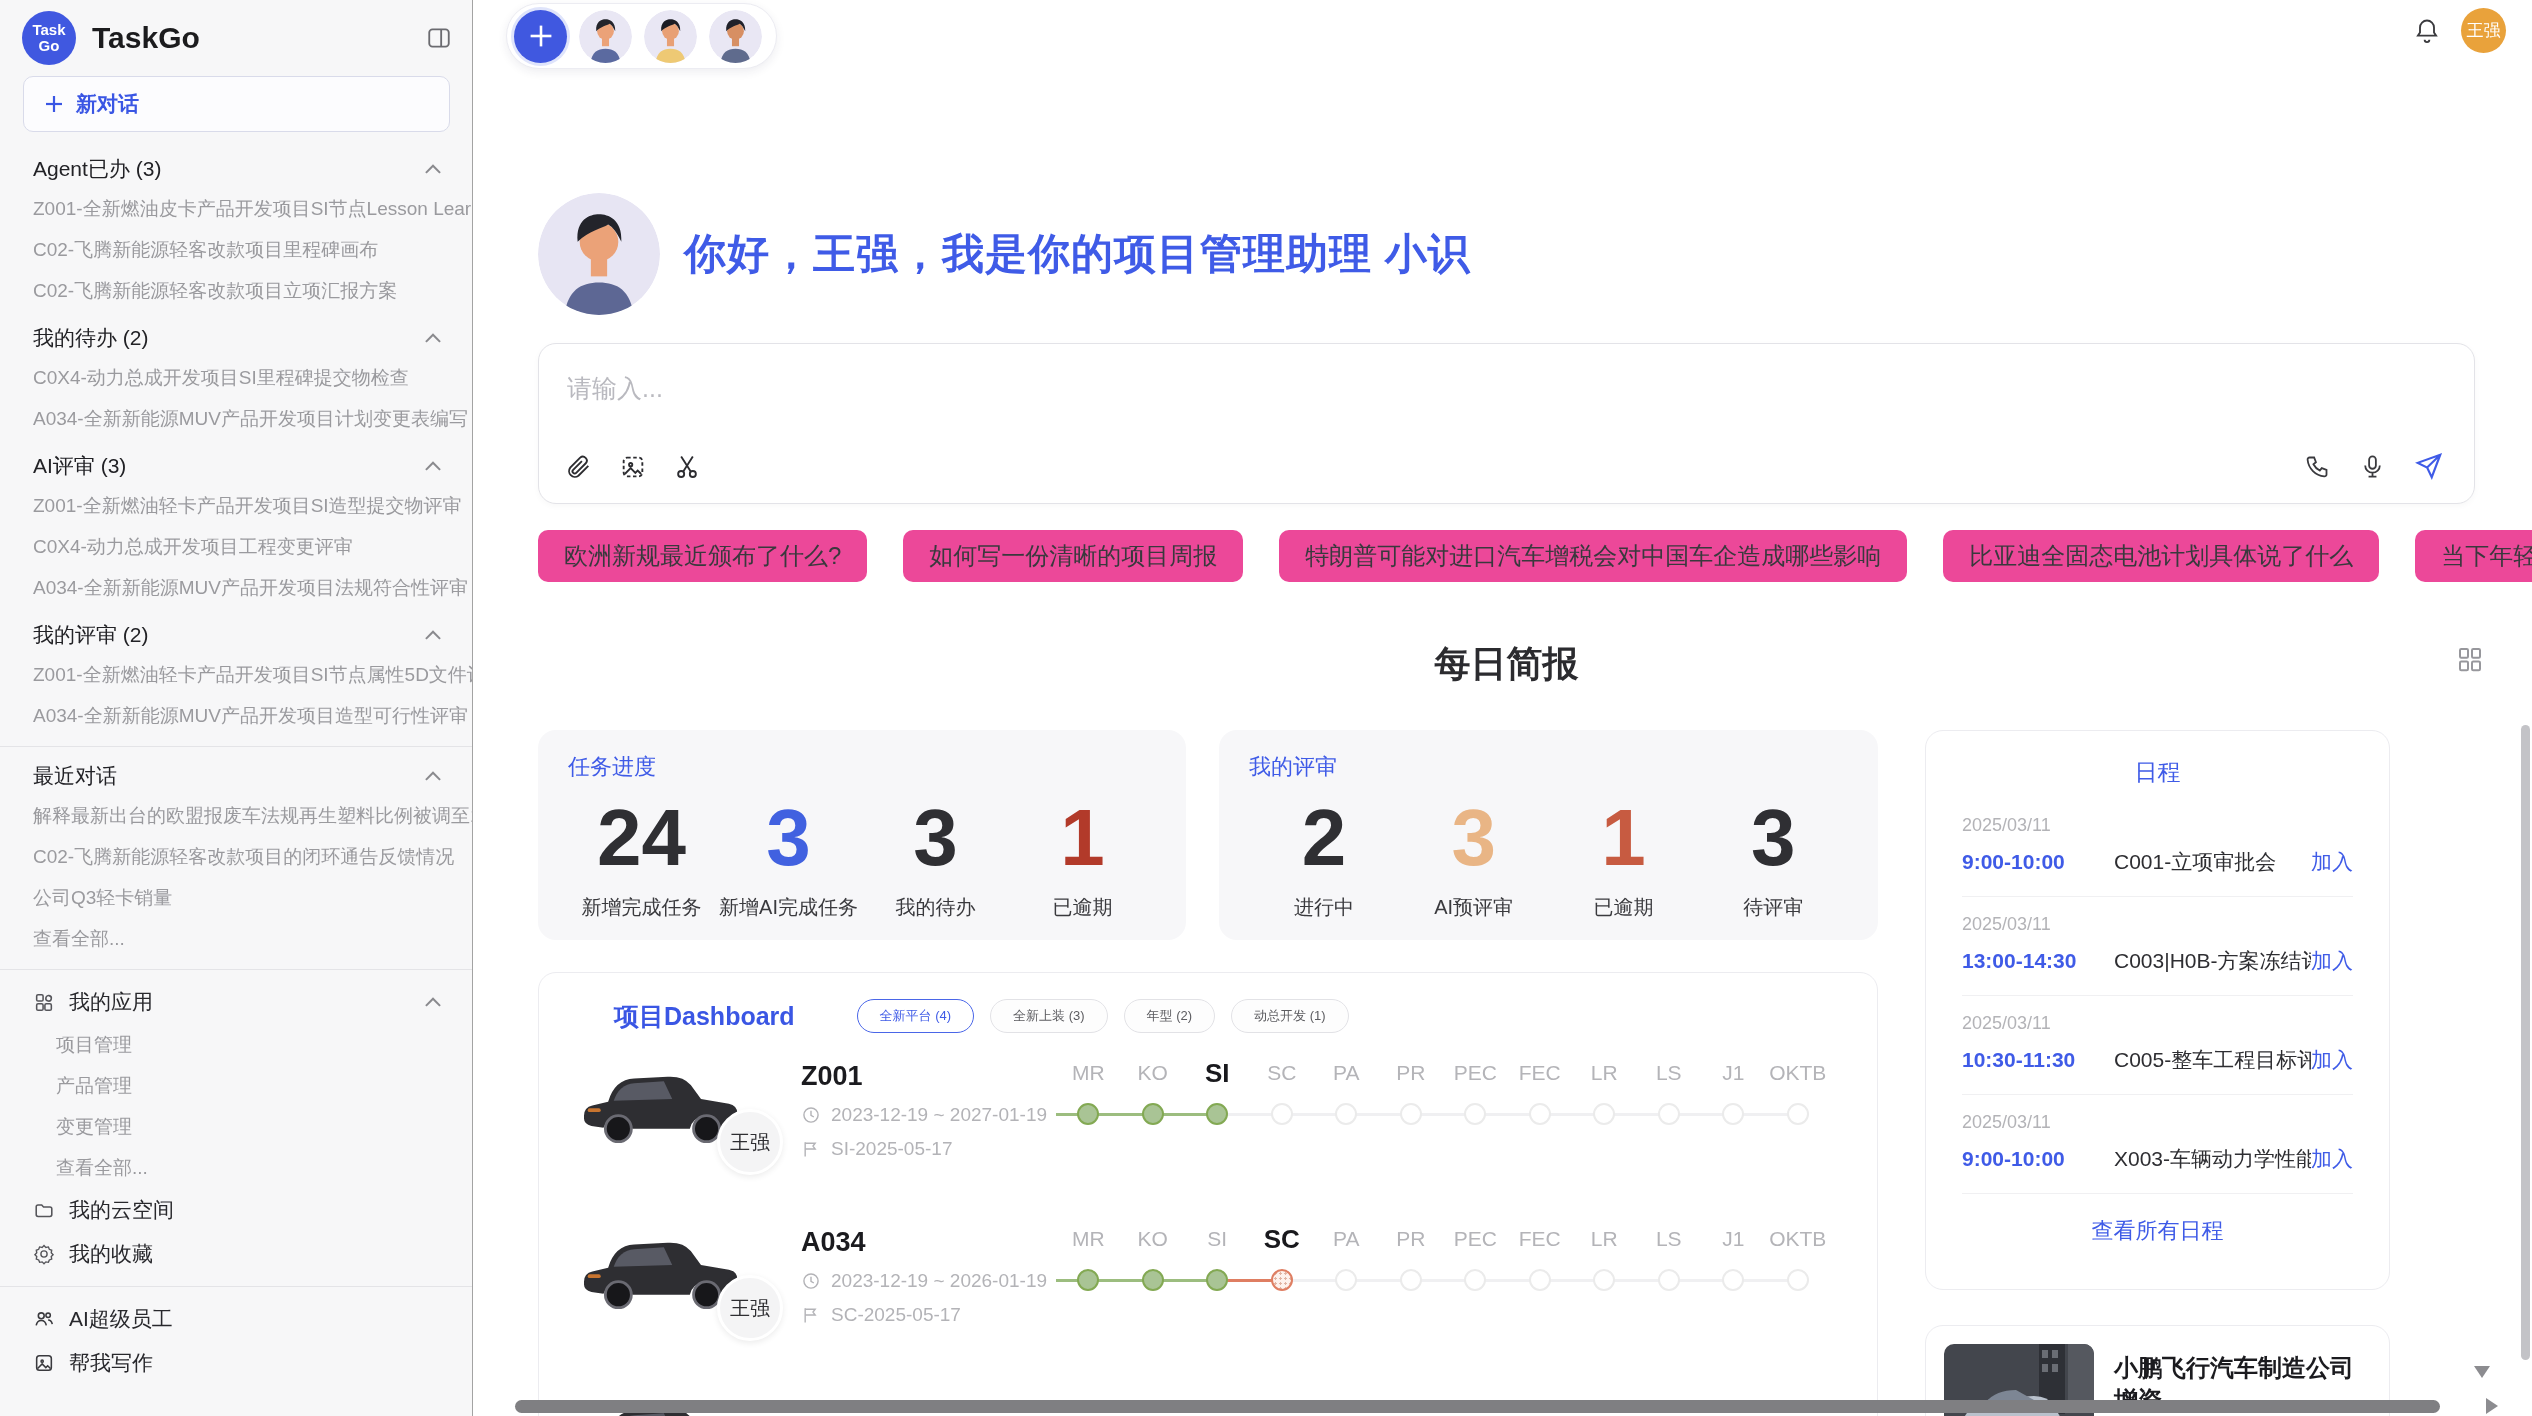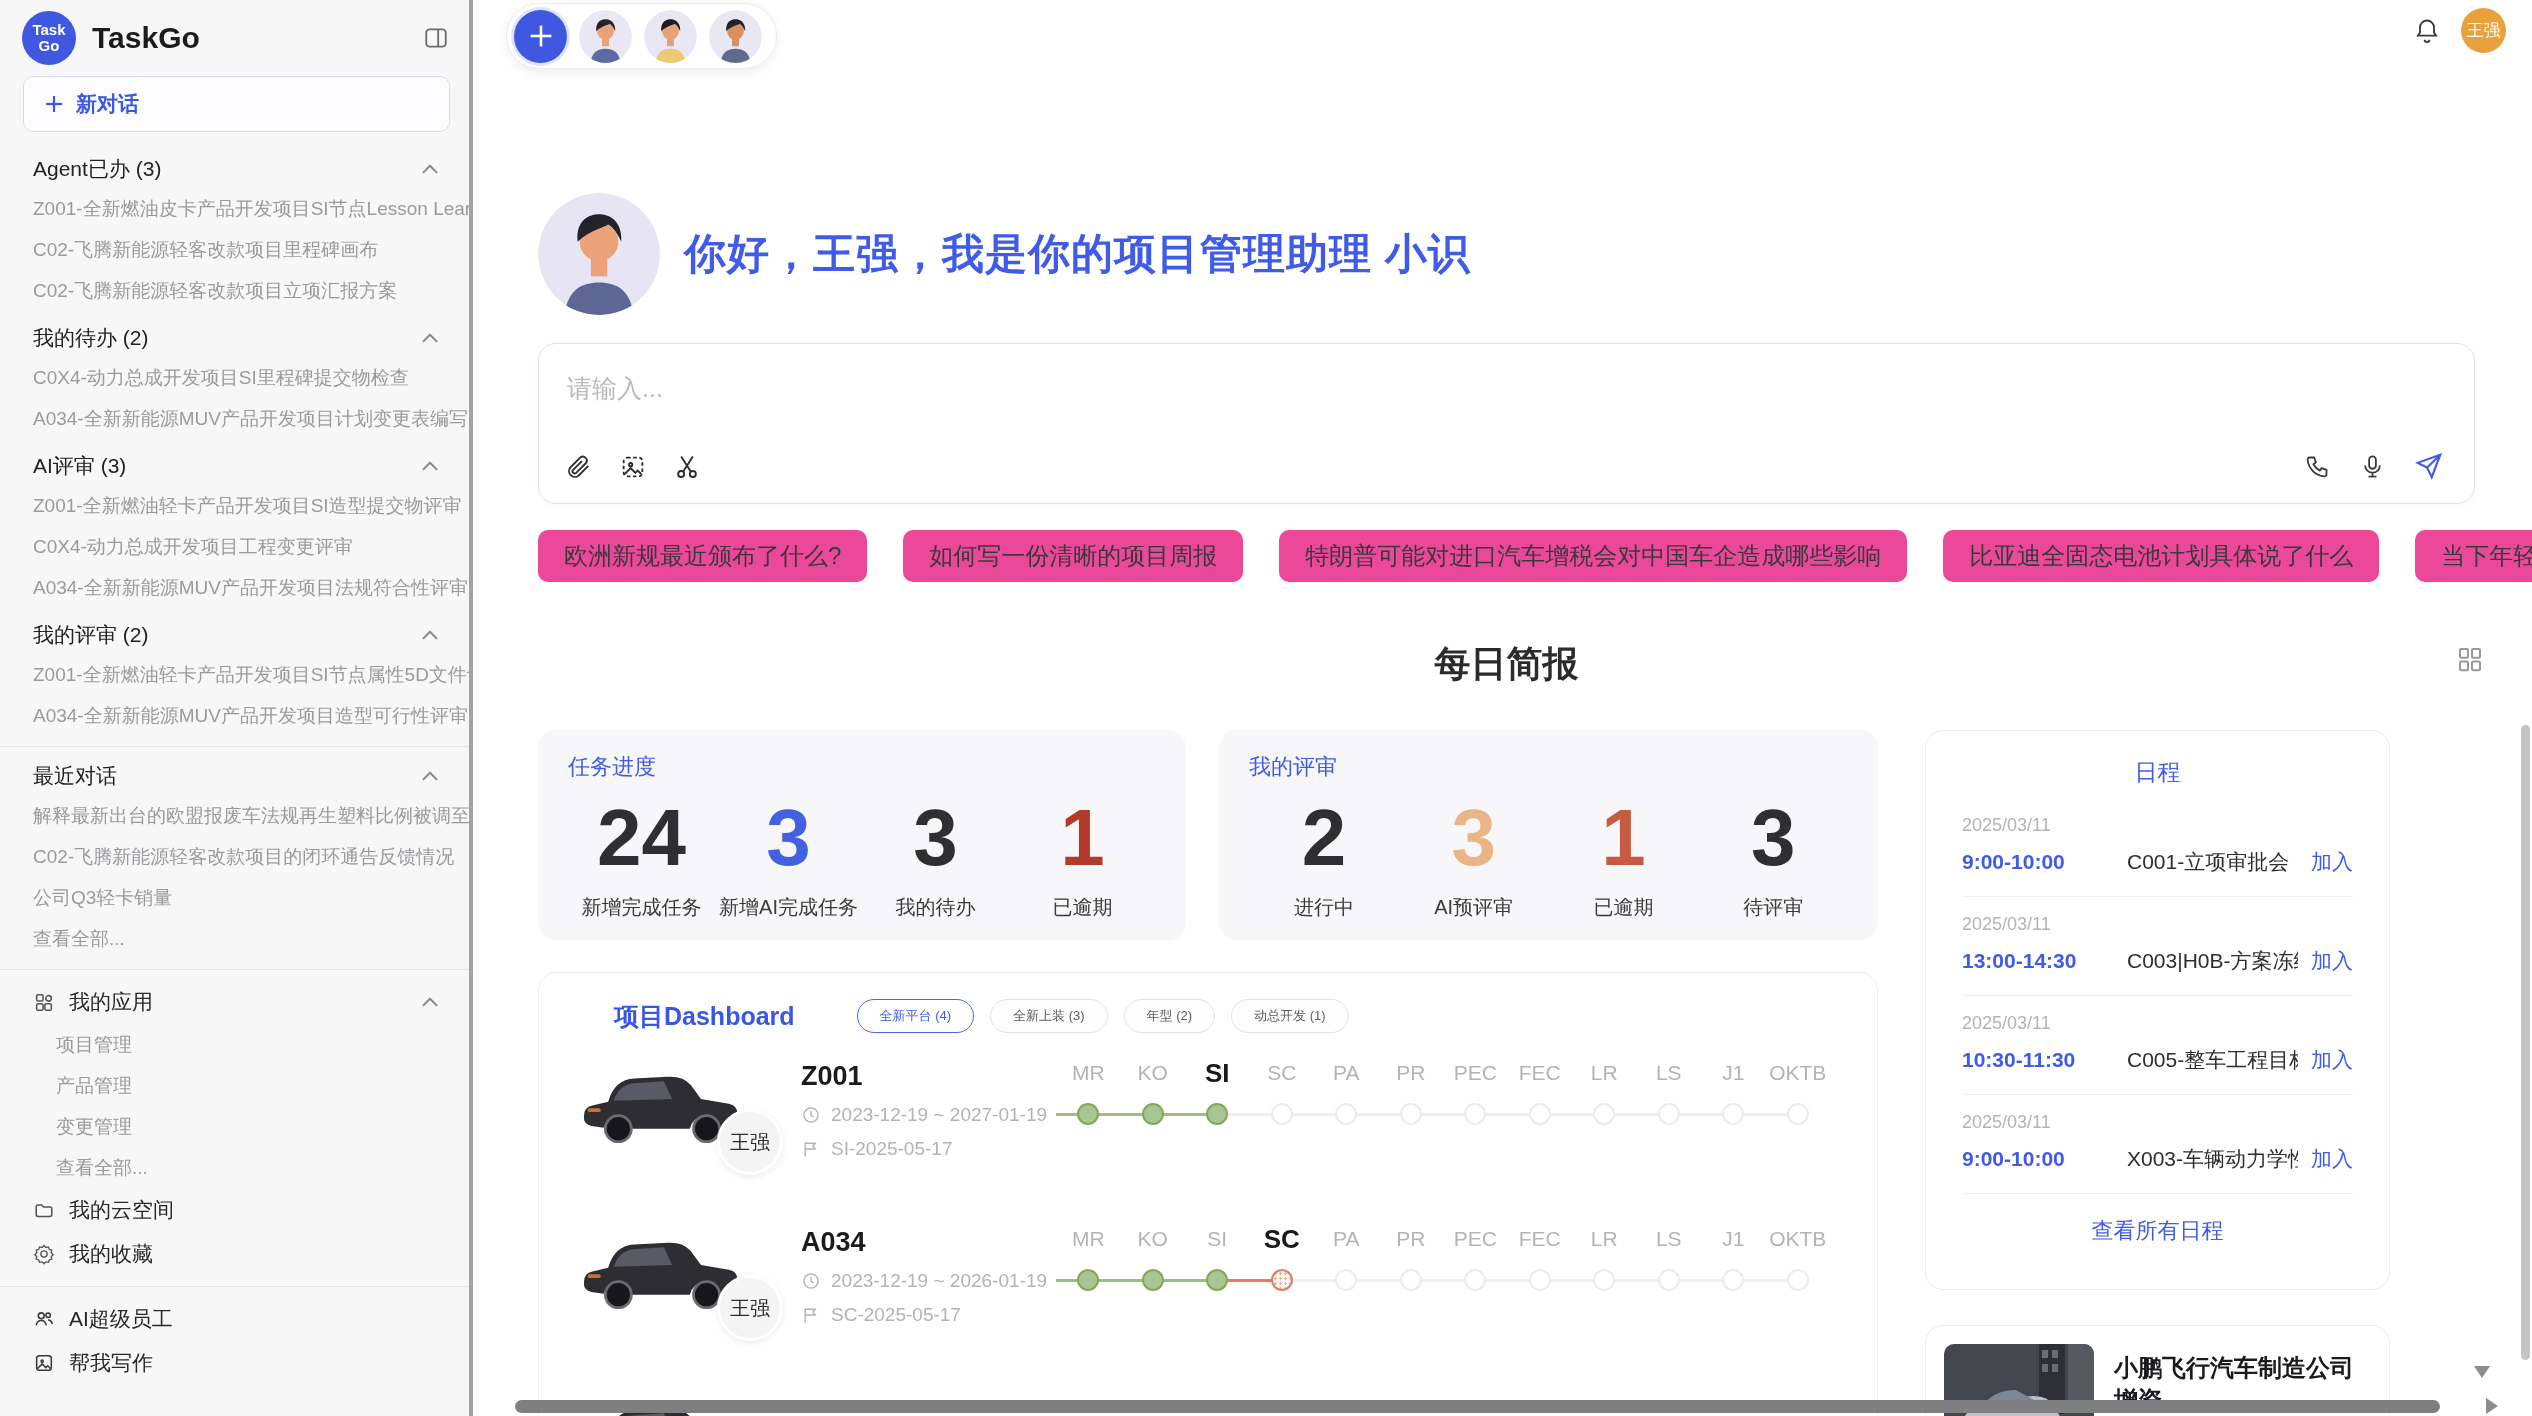--- a/index.html
+++ b/index.html
@@ -3,21 +3,21 @@
 <meta charset="utf-8">
 <style>
   * { margin:0; padding:0; box-sizing:border-box; }
   html,body { width:2532px; height:1416px; overflow:hidden; background:#fff;
     font-family:"Liberation Sans","DejaVu Sans",sans-serif; color:#2f2f33; }
   .ic { display:inline-block; vertical-align:middle; }
   svg { display:block; }
 
   
   .sidebar { position:absolute; left:0; top:0; width:473px; height:1416px;
-    background:#f7f7f8; border-right:4px solid #a3a3a3; overflow:hidden; }
+    background:#f7f7f8; border-right:1px solid #a3a3a3; overflow:hidden; }
   .side-head { display:flex; align-items:center; padding:12px 20px 8px 22px; height:72px; }
   .logo { width:54px; height:54px; border-radius:50%; background:#4058e0; color:#fff;
     display:flex; flex-direction:column; align-items:center; justify-content:center;
     font-size:15px; line-height:16px; font-weight:700; }
   .app-title { font-size:30px; font-weight:700; margin-left:16px; color:#1c1c1e; flex:1; }
   .collapse { color:#6b6b70; cursor:pointer; }
   .new-chat { margin:4px 23px 0; height:56px; width:427px; background:#fcfcfe;
     border:1px solid #d9dbea; border-radius:10px; display:flex; align-items:center;
     padding:0 20px; color:#3a56e4; font-size:21px; font-weight:600; cursor:pointer; gap:12px; }
   .side-scroll { padding:10px 0 0; }
@@ -109,21 +109,21 @@
   .ms-dot.done { background:#a9c495; border-color:#83a953; }
   .ms-dot.over { background:#fdf1ec; border-color:#df7e62;
     background-image:radial-gradient(#e0b3a2 1px, transparent 1.2px); background-size:5px 5px; }
   .seg { position:absolute; top:56px; height:3px; z-index:1; }
 
   .sched-card { height:560px; background:#fff; border:1px solid #ececf0; border-radius:18px; overflow:hidden; }
   .sched-title { text-align:center; font-size:23px; color:#3f5be7; margin-top:26px; }
   .sched-list { margin-top:10px; padding:0 36px; }
   .sched-ev { padding:17px 0 20px; border-bottom:1px solid #f0f0f2; }
   .sched-date { font-size:18px; color:#b3b3b7; }
-  .sched-row { display:flex; align-items:center; margin-top:12px;gap:13px; }
+  .sched-row { display:flex; align-items:center; margin-top:12px; }
   .sched-time { width:152px; font-size:21px; color:#3f5be7; font-weight:600; }
   .sched-name { flex:1; font-size:21px; color:#2e2e32; white-space:nowrap; overflow:hidden; }
   .sched-join { font-size:21px; color:#3f5be7; cursor:pointer; }
   .sched-more { text-align:center; font-size:22px; color:#3f5be7; margin-top:22px; cursor:pointer; }
 
   .news-card { margin-top:35px; height:170px; background:#fff; border:1px solid #ececf0;
     border-radius:18px; padding:18px; display:flex; gap:20px; overflow:hidden; }
   .news-img { width:150px; height:122px; border-radius:10px; overflow:hidden; flex:0 0 auto; }
   .news-title { font-size:24px; font-weight:700; color:#1b1b1f; margin-top:8px; }
 

